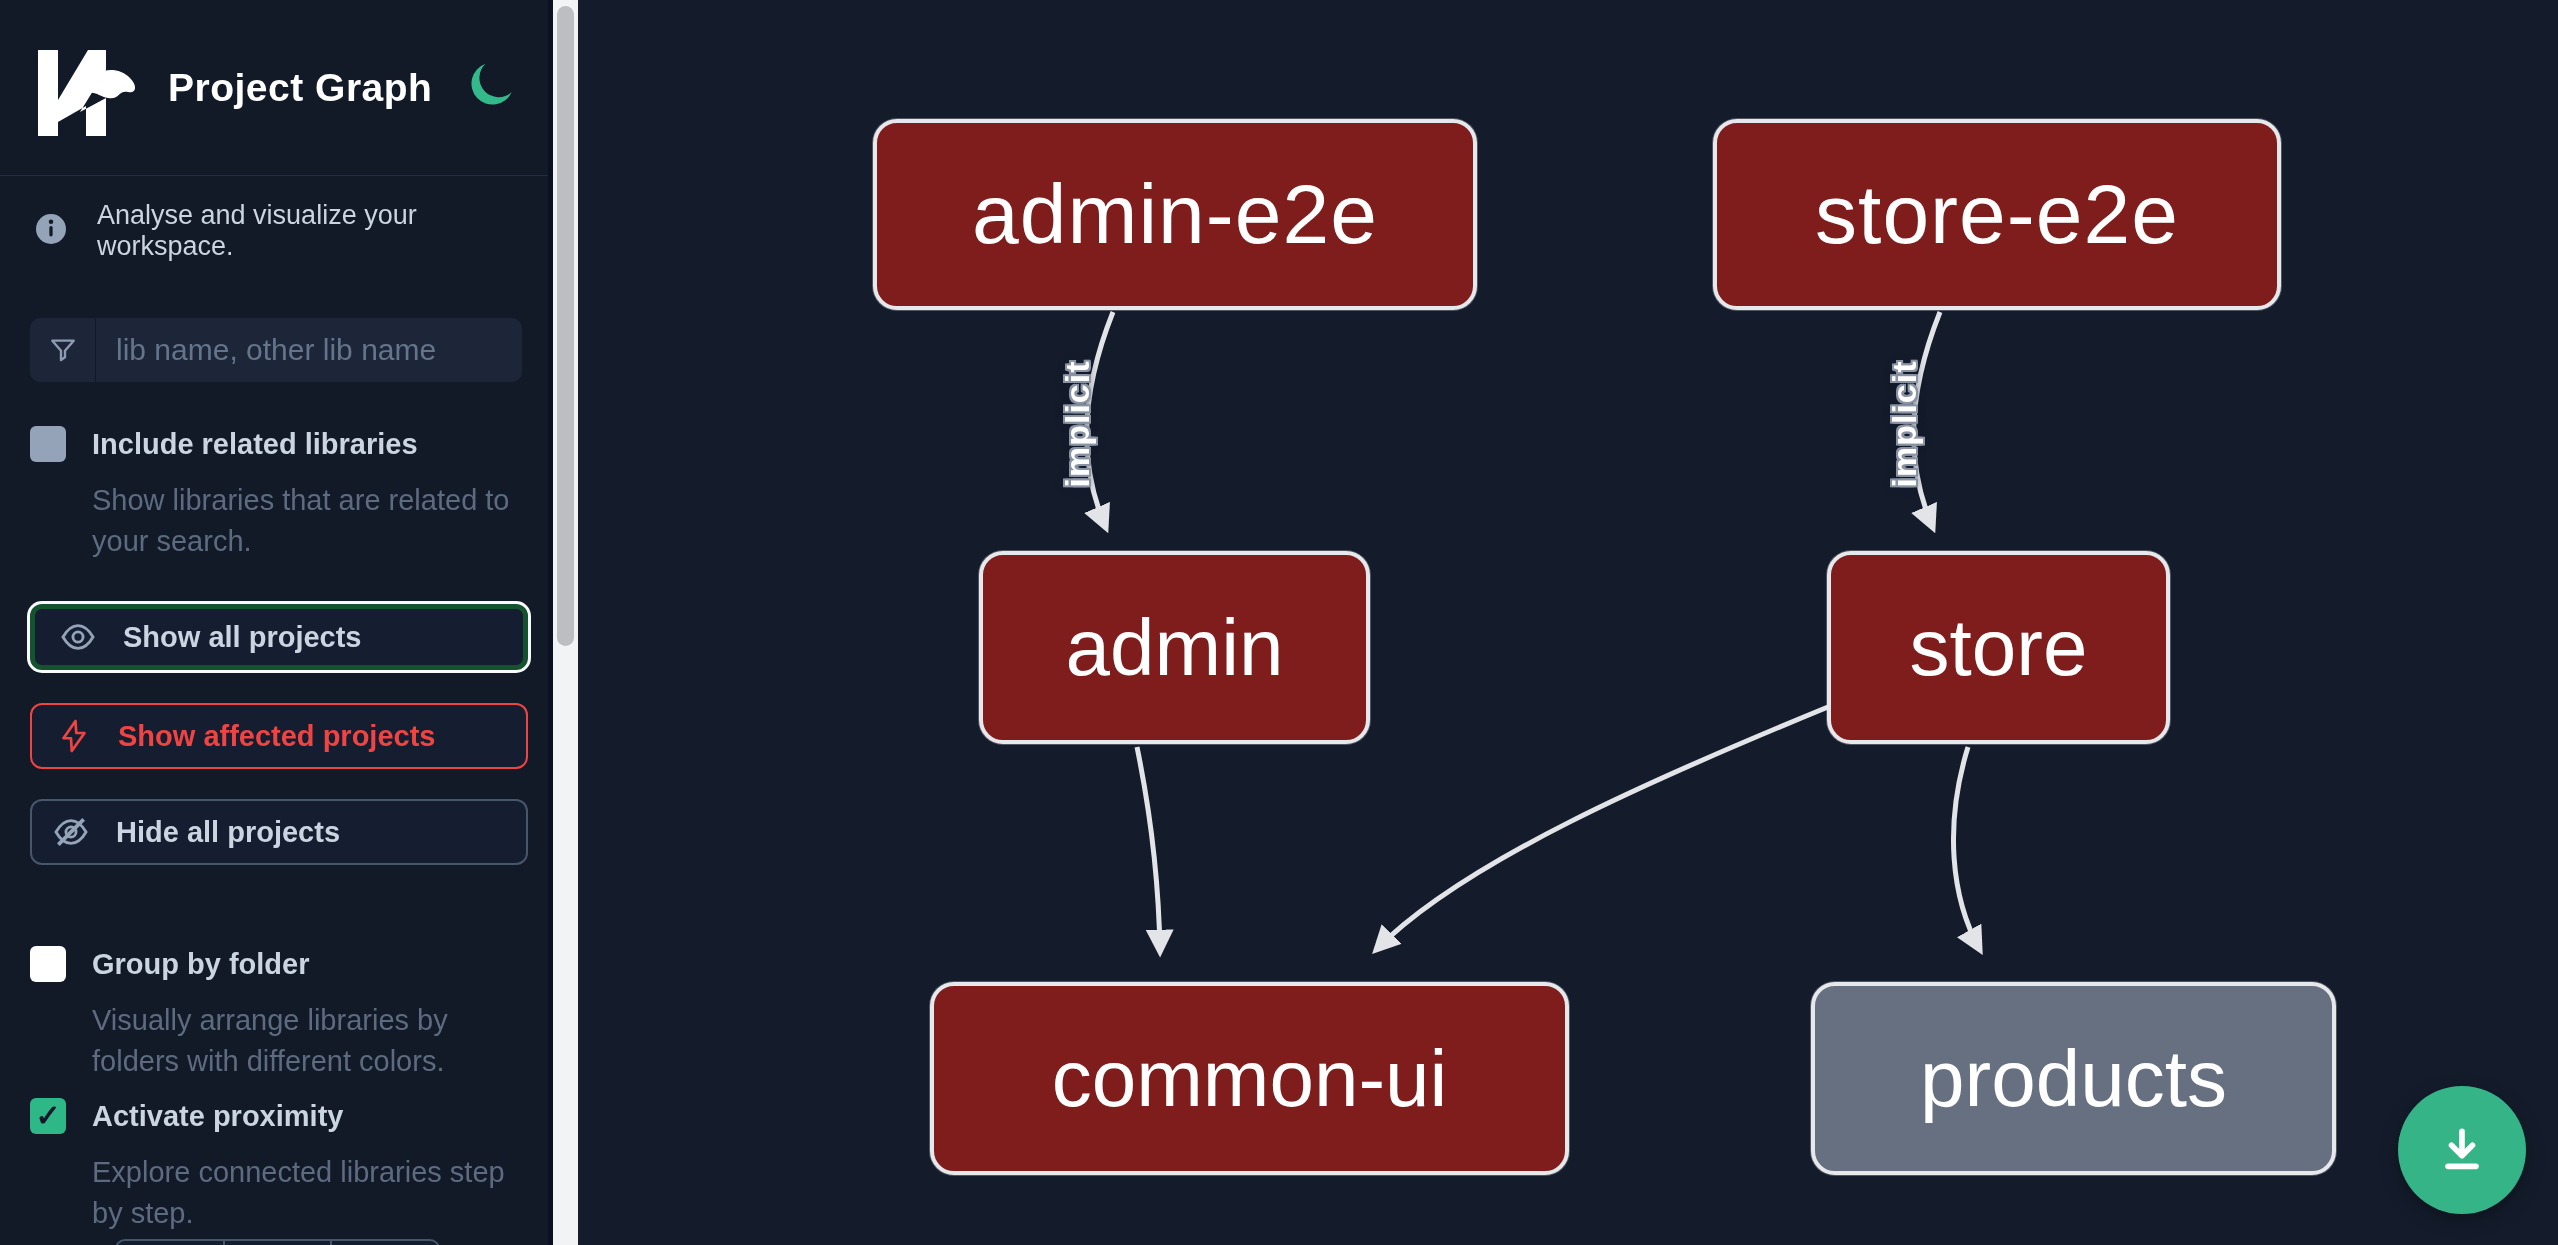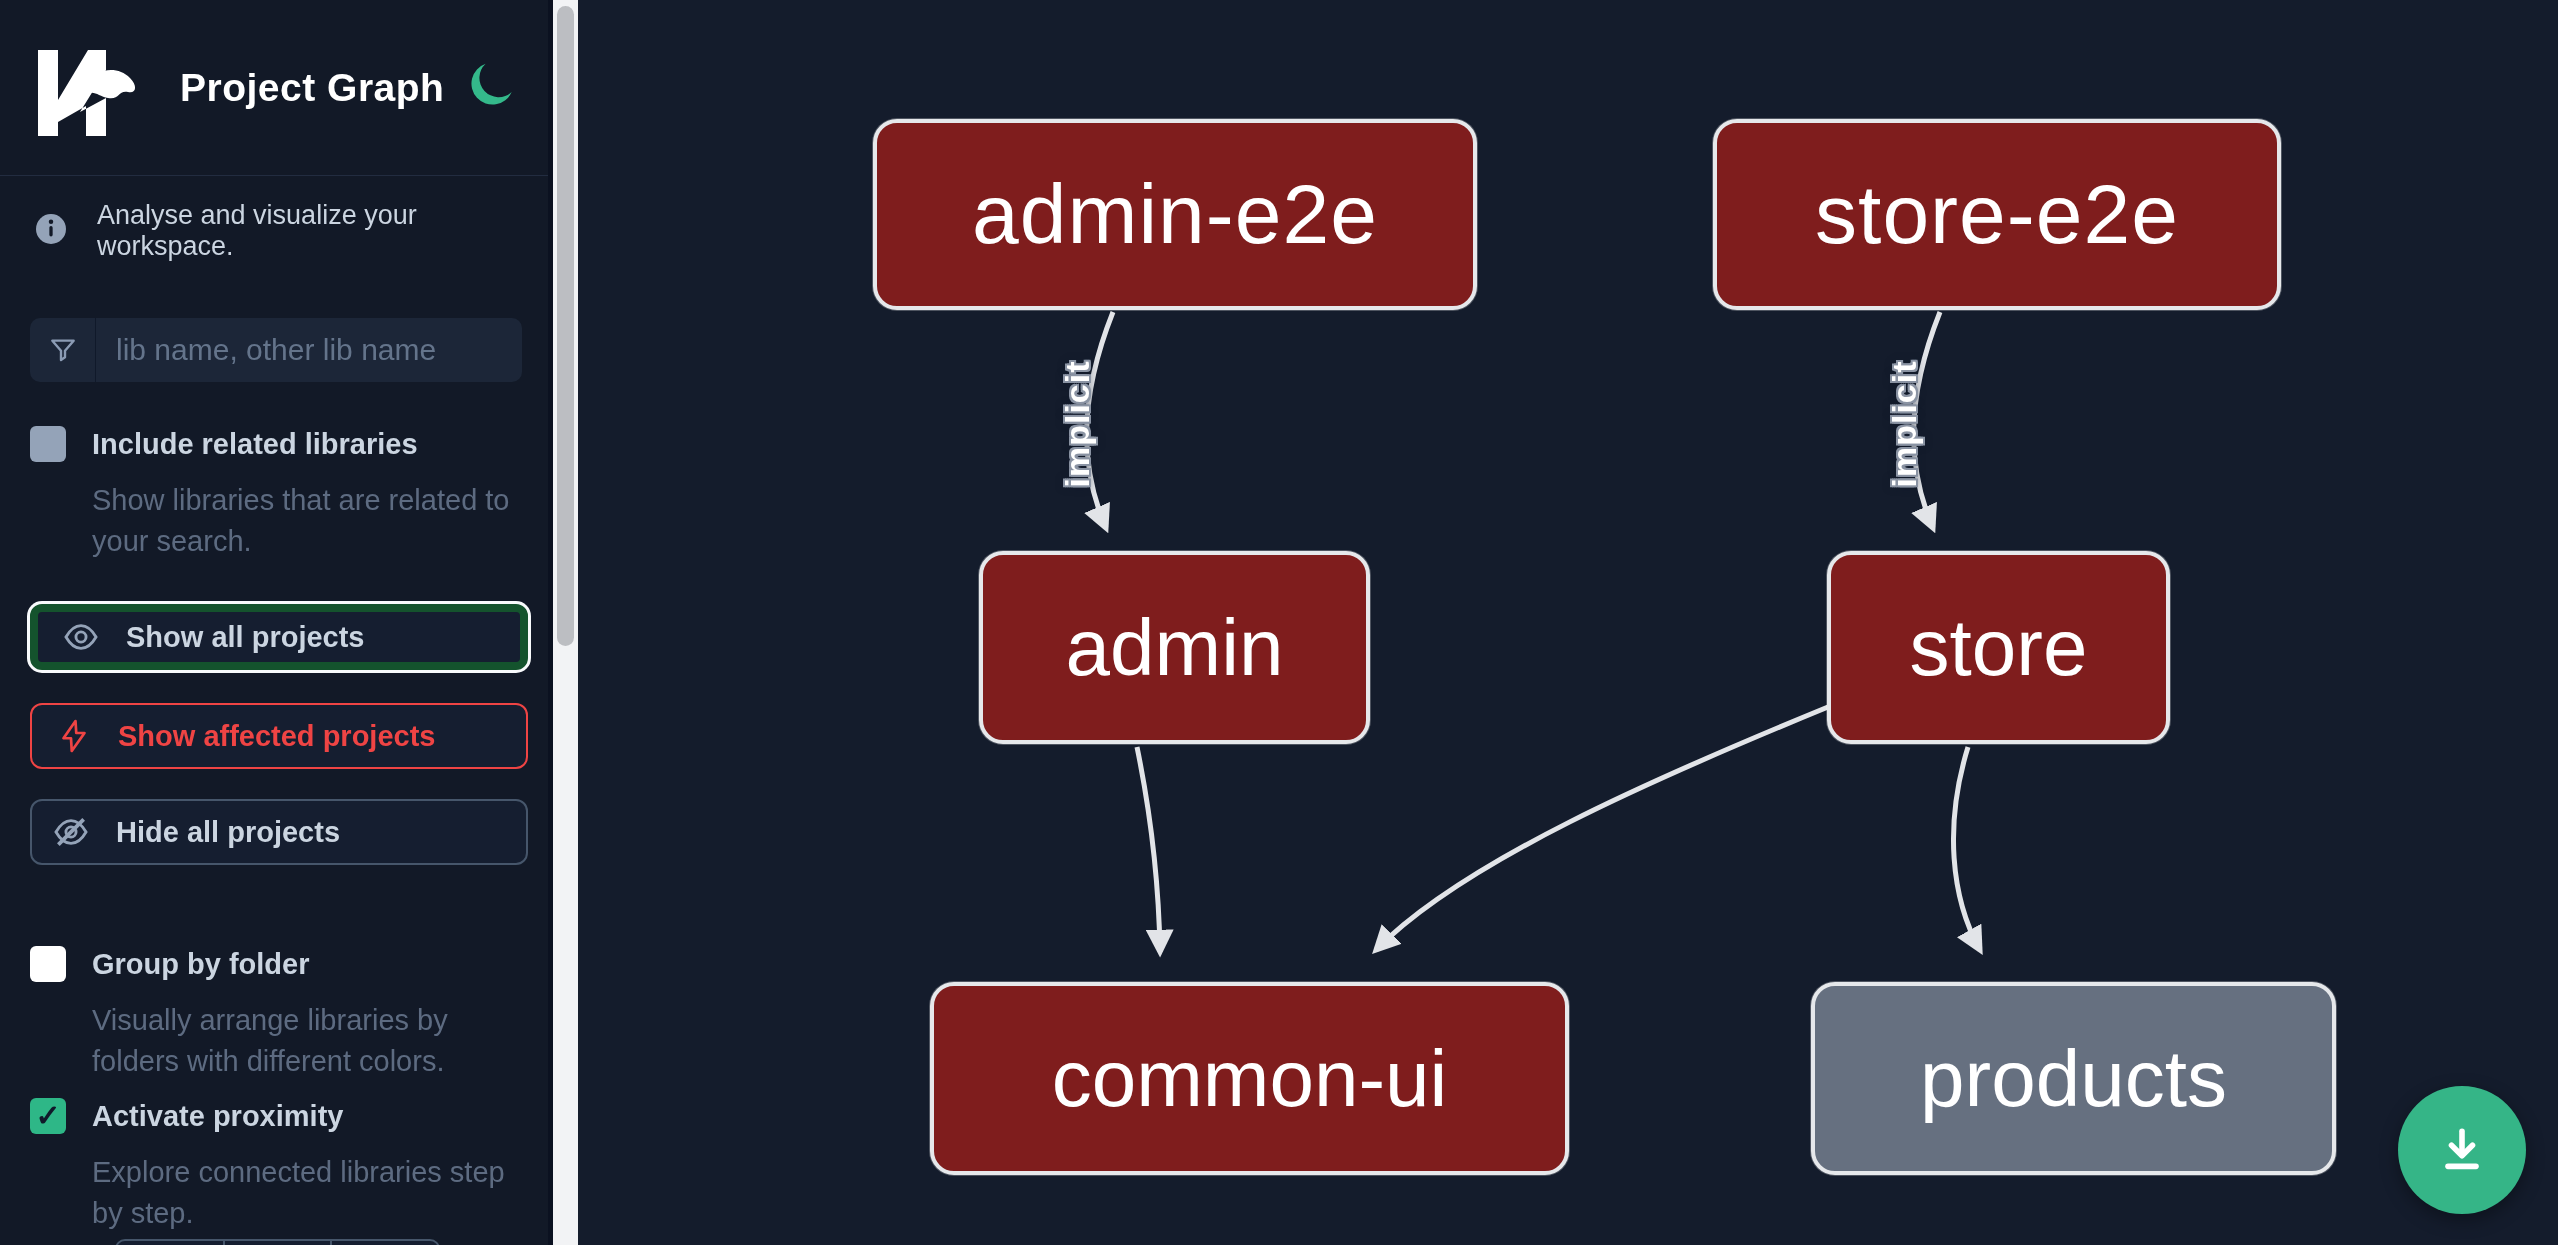--- a/index.html
+++ b/index.html
@@ -17,21 +17,21 @@
   #sidebar-scroll-gap { position:absolute; left:548px; top:0; width:5px; height:1245px; background:#0b1120; }
   #scroll-track { position:absolute; left:553px; top:0; width:25px; height:1245px; background:#f2f3f5; }
   #scroll-thumb { position:absolute; left:4px; top:6px; width:17px; height:640px; background:#bcbec2; border-radius:9px; }
 
   #sb-header {
     position:absolute; left:0; top:0; width:553px; height:176px;
     border-bottom:1px solid #222c40;
   }
   #nx-logo { position:absolute; left:30px; top:40px; width:110px; height:96px;
     color:#fff; font-weight:700; font-size:78px; letter-spacing:-4px; line-height:96px; }
-  #sb-title { position:absolute; left:180px; top:66px; font-size:39px; font-weight:700; color:#ffffff; letter-spacing:0.5px; }
+  #sb-title { position:absolute; left:168px; top:66px; font-size:39px; font-weight:700; color:#ffffff; letter-spacing:0.5px; }
   #theme-toggle { position:absolute; left:462px; top:58px; width:52px; height:52px; cursor:pointer; }
 
   #info-row { position:absolute; left:33px; top:200px; width:500px; display:flex; align-items:center; gap:28px; }
   #info-row .txt { font-size:27px; color:#cbd5e1; }
 
   #search-box {
     position:absolute; left:30px; top:318px; width:492px; height:64px;
     background:#1c2638; border-radius:10px; display:flex; align-items:stretch; overflow:hidden;
   }
   #search-icon-cell { width:66px; display:flex; align-items:center; justify-content:center; border-right:1px solid #10192a; }
@@ -50,21 +50,21 @@
   .toggle-texts { width:432px; }
   .toggle-label { font-size:29px; font-weight:700; color:#cbd5e1; line-height:40px; }
   .toggle-desc { font-size:29px; color:#5d6b81; line-height:41px; margin-top:16px; }
 
   .sb-btn {
     position:absolute; left:30px; width:498px; height:66px;
     background:#151e30; border-radius:12px;
     display:flex; align-items:center; gap:26px; padding:0 24px; cursor:pointer;
   }
   .sb-btn .lbl { font-size:29px; font-weight:600; color:#cbd5e1; }
-  #btn-show-all { top:604px; border:8px solid #14532d; box-shadow:0 0 0 3px #f8fafc; }
+  #btn-show-all { top:604px; border:5px solid #14532d; box-shadow:0 0 0 3px #f8fafc; }
   #btn-show-affected { top:703px; border:2px solid #ef4444; }
   #btn-show-affected .lbl { color:#ef4444; }
   #btn-hide-all { top:799px; border:2px solid #46566b;padding-left:20px; }
 
   #segmented {
     position:absolute; left:115px; top:1239px; width:325px; height:44px;
     background:#151e30; border:2px solid #46566b; border-radius:10px;
     display:flex;
   }
   #segmented .seg { flex:1; border-right:2px solid #46566b; }

